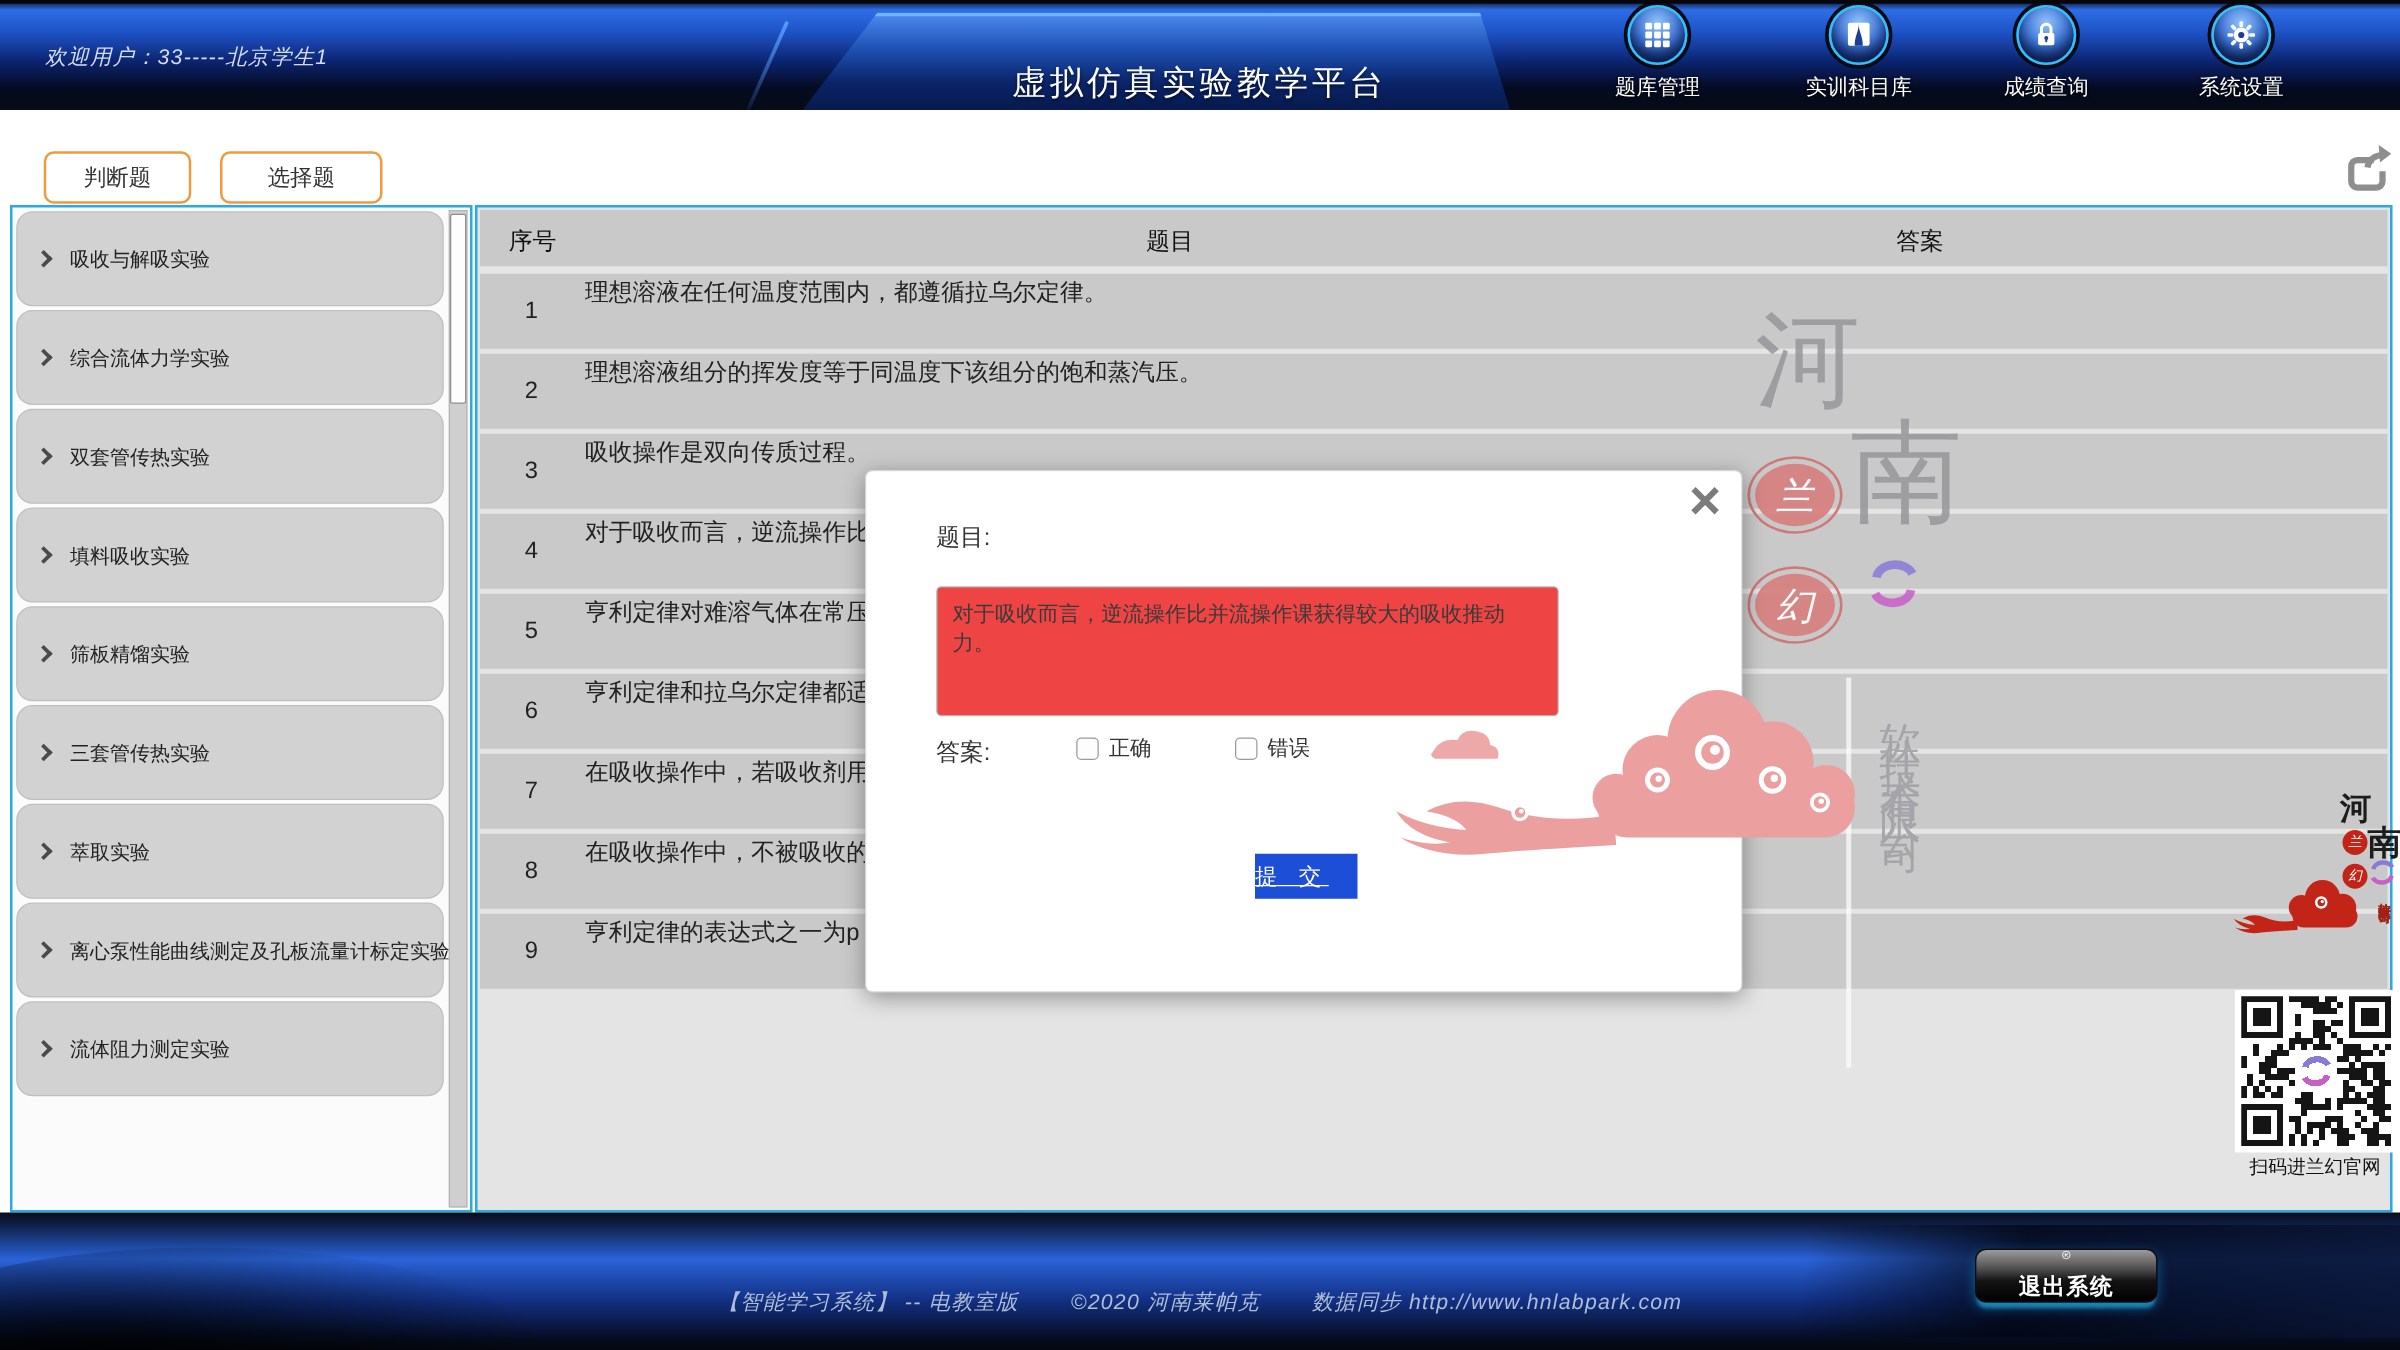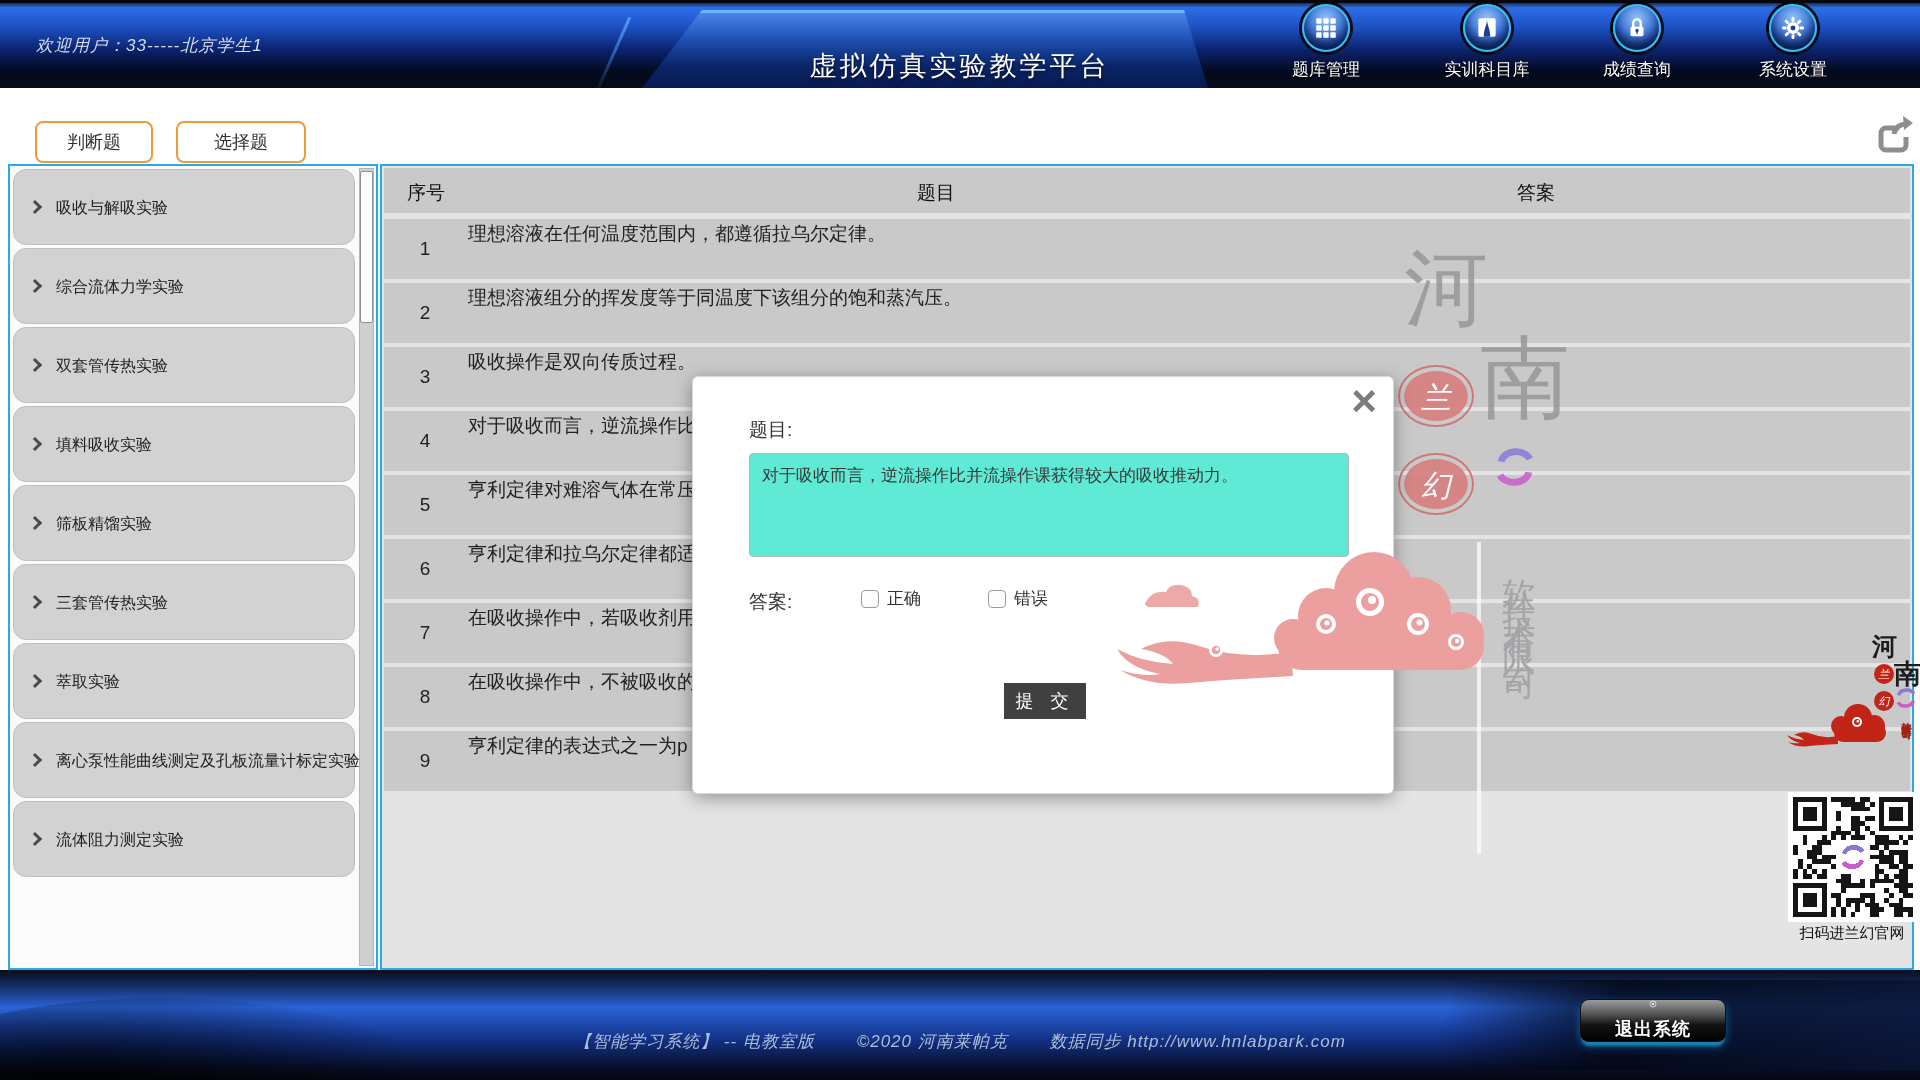--- a/index.html
+++ b/index.html
@@ -66,29 +66,29 @@
   .wm-logo-md { left:1492px; top:444px; width:46px; height:46px; opacity:.85; }
   .wm-vline { left:1477px; top:542px; width:4px; height:312px; background:rgba(255,255,255,.7); }
   .wm-company { left:1496px; top:552px; height:372px; writing-mode:vertical-rl; font-family:"Liberation Serif","DejaVu Serif",serif;
     font-size:33px; letter-spacing:13px; color:#a2a2a6; opacity:.9; }
 
   
   .modal { position:absolute; left:692px; top:376px; width:702px; height:418px; background:#fff; border:1px solid #d8d8d8;
     border-radius:6px; box-shadow:0 4px 18px rgba(0,0,0,.35); z-index:10; }
   .modal-close { position:absolute; right:16px; top:2px; font-size:44px; font-weight:bold; color:#7c7c7c; cursor:pointer; line-height:1; }
   .q-label { position:absolute; left:56px; top:40px; font-size:19px; color:#333; }
-  .q-box { position:absolute; left:56px; top:76px; width:600px; height:104px; background:#5eead4; border:1px solid #b5b5b5;
+  .q-box { position:absolute; left:56px; top:92px; width:498px; height:104px; background:#ef4444; border:1px solid #b5b5b5;
     border-radius:4px; padding:10px 12px; font-size:17px; color:#3a3a3a; cursor:text; }
   .ans-label { position:absolute; left:56px; top:212px; font-size:19px; color:#333; }
   .cb-group { position:absolute; left:168px; top:210px; display:flex; gap:67px; }
   .cb { display:flex; align-items:center; gap:8px; cursor:pointer; }
   .cb-box { width:18px; height:18px; background:#fdfdfd; border:1px solid #9a9a9a; border-radius:4px; }
   .cb-text { font-size:17px; color:#333; }
-  .submit-btn { position:absolute; left:311px; top:306px; width:82px; height:36px; background:#404040; color:#fff;
-    font-size:18px; text-align:center; line-height:36px; letter-spacing:6px; cursor:pointer; }
+  .submit-btn { position:absolute; left:311px; top:306px; width:82px; height:36px; background:#1d4ed8; color:#fff;
+    font-size:18px; text-align:left; line-height:36px; letter-spacing:6px; cursor:pointer;text-decoration:underline; }
 
   
   .cloud-big { position:absolute; left:1086px; top:540px; width:436px; height:152px; z-index:12; pointer-events:none; }
   .cloud-red { position:absolute; left:1786px; top:698px; width:108px; height:56px; z-index:15; pointer-events:none; }
 
   
   .cluster { position:absolute; z-index:15; pointer-events:none; }
   .cl-char { font-family:"Liberation Serif","DejaVu Serif",serif; font-weight:bold; color:#1c1c1c; }
   .cl-he { left:1872px; top:630px; font-size:25px; }
   .cl-nan { left:1894px; top:656px; font-size:27px; }

